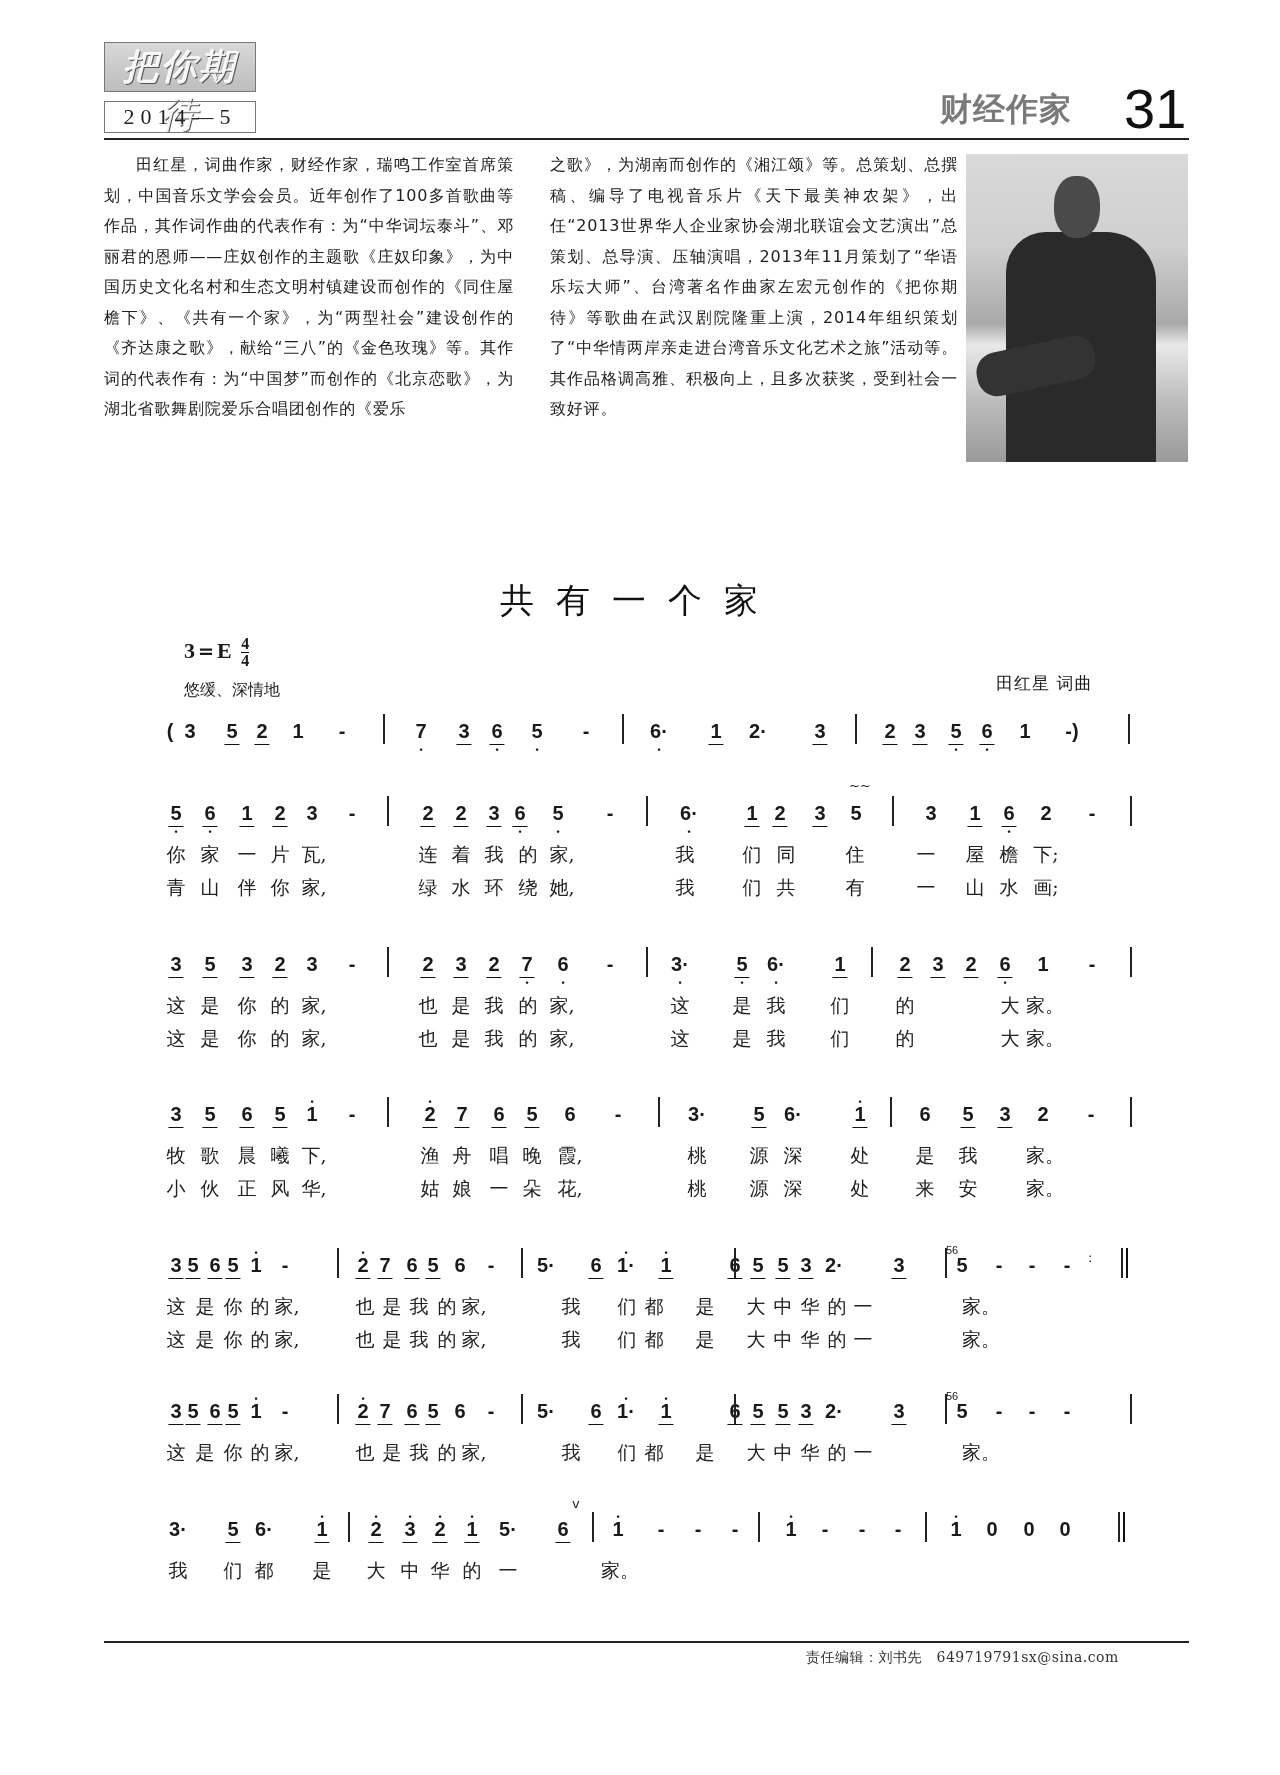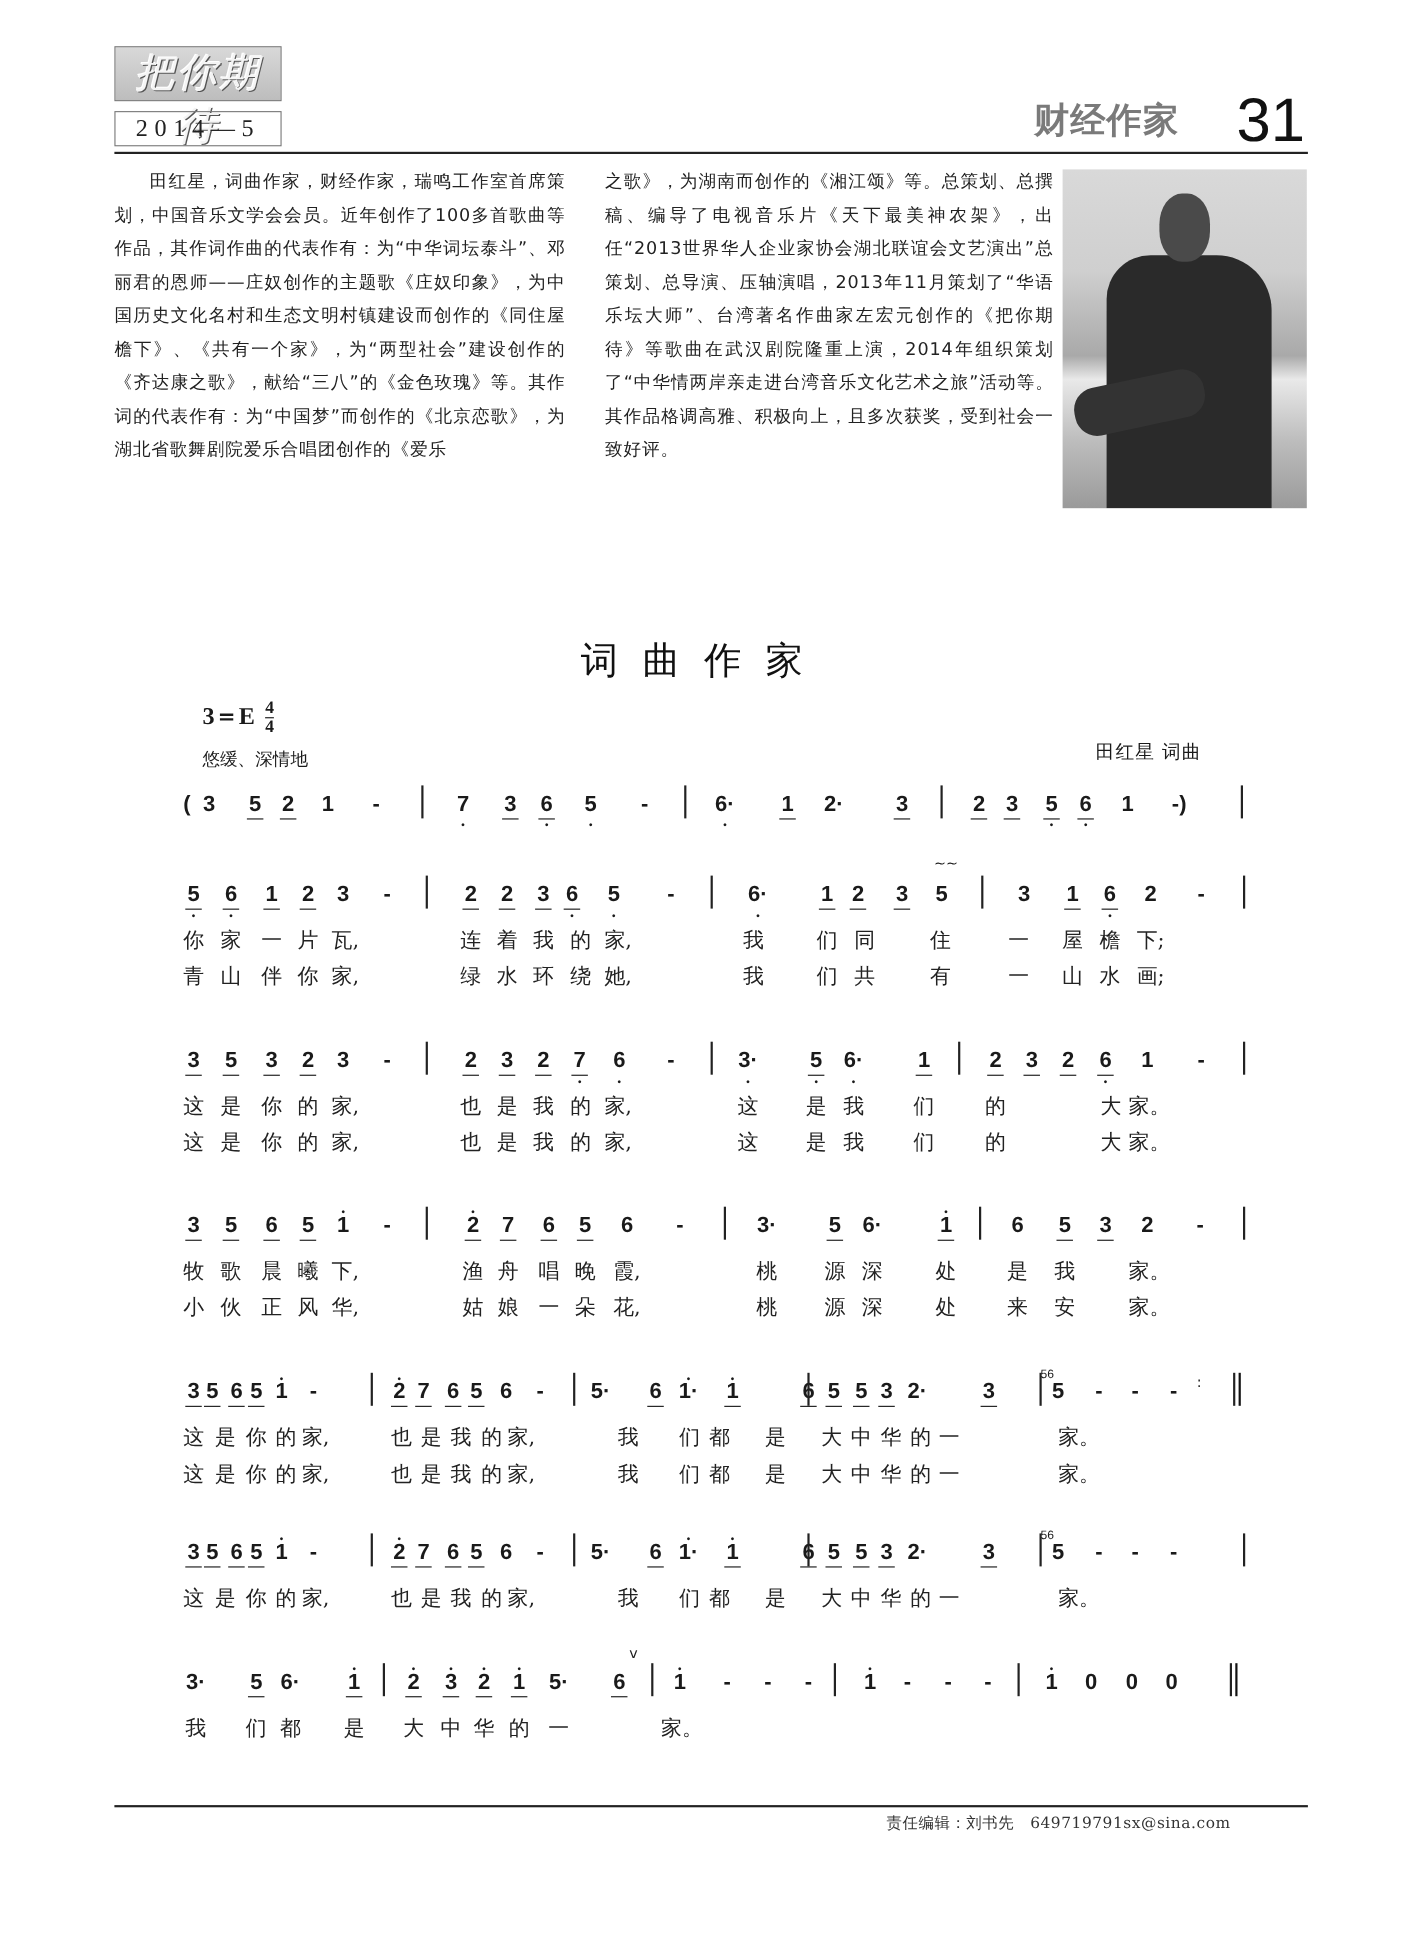--- a/index.html
+++ b/index.html
@@ -64,21 +64,21 @@
 <div class="header-rule"></div>
 
 <div class="bio-col left" style="text-indent:2em;">田红星，词曲作家，财经作家，瑞鸣工作室首席策划，中国音乐文学会会员。近年创作了100多首歌曲等作品，其作词作曲的代表作有：为“中华词坛泰斗”、邓丽君的恩师——庄奴创作的主题歌《庄奴印象》，为中国历史文化名村和生态文明村镇建设而创作的《同住屋檐下》、《共有一个家》，为“两型社会”建设创作的《齐达康之歌》，献给“三八”的《金色玫瑰》等。其作词的代表作有：为“中国梦”而创作的《北京恋歌》，为湖北省歌舞剧院爱乐合唱团创作的《爱乐</div>
 <div class="bio-col right">之歌》，为湖南而创作的《湘江颂》等。总策划、总撰稿、编导了电视音乐片《天下最美神农架》，出任“2013世界华人企业家协会湖北联谊会文艺演出”总策划、总导演、压轴演唱，2013年11月策划了“华语乐坛大师”、台湾著名作曲家左宏元创作的《把你期待》等歌曲在武汉剧院隆重上演，2014年组织策划了“中华情两岸亲走进台湾音乐文化艺术之旅”活动等。其作品格调高雅、积极向上，且多次获奖，受到社会一致好评。</div>
 <div class="portrait">
   <div class="body"></div>
     <div class="head"></div>
     <div class="arm"></div>
 </div>
 
-<div class="song-title">词曲作家</div>
+<div class="song-title">共有一个家</div>
 <div class="key-sig">
   <span>3＝E</span>
   <span class="frac"><span class="num">4</span><span>4</span></span>
 </div>
 <div class="tempo">悠缓、深情地</div>
 <div class="credit">田红星 词曲</div>
 
 <div id="score">
     <div class="n " style="left: 170px; top: 720px;">(</div>
     <div class="n " style="left: 190px; top: 720px;">3</div>

